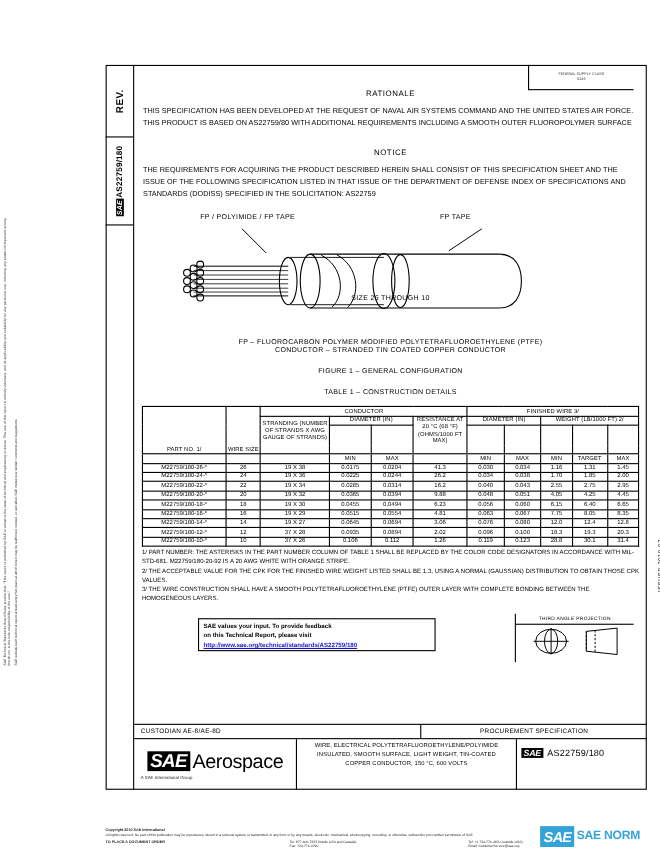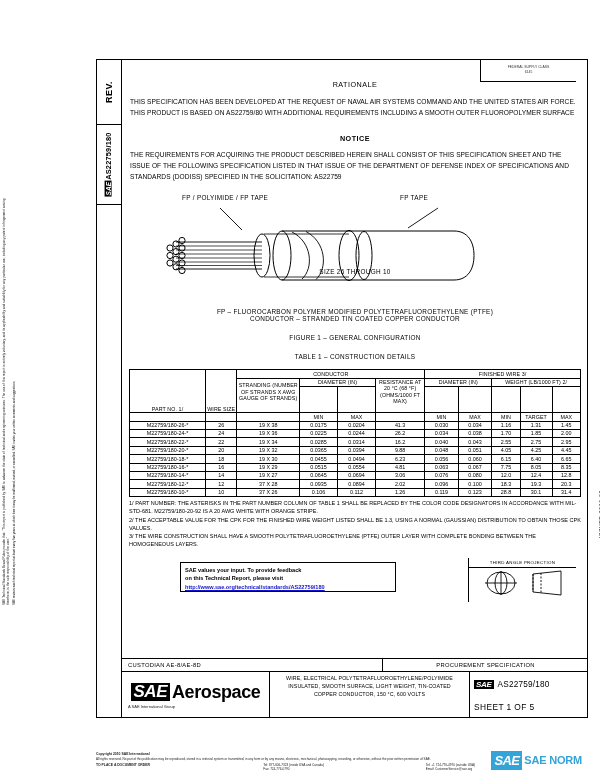--- a/index.html
+++ b/index.html
@@ -183,21 +183,21 @@
     align-items: center; justify-content: center;
   }
   .sae-logo-row { display: flex; align-items: center; }
   .sae-badge {
     background: #000; color: #fff;
     font-weight: bold; font-style: italic;
     font-size: 17px; padding: 0 3px 1px 3px;
     letter-spacing: -.5px; line-height: 1.05;
   }
   .aero-word {
-    font-size: 18px; letter-spacing: -.4px; margin-left: 2px; font-weight: bold;
+    font-size: 18px; letter-spacing: -.4px; margin-left: 2px;
   }
   .sae-sub { font-size: 4px; align-self: flex-start; margin-left: 6px; margin-top: 1px; color:#222;}
   .tb-mid { flex: 1; border-right: 1.2px solid #000; display: flex; flex-direction: column; }
   .tb-mid-top {
     text-align: center; font-weight: bold; font-size: 11px;
     letter-spacing: .3px; border-bottom: 1.2px solid #000;
     padding: 1px 0 2px;
   }
   .tb-mid-body {
     flex: 1; text-align: center; font-size: 5.3px; line-height: 1.55;
@@ -272,21 +272,21 @@
   <div class="content">
 
     <div class="fsc-box">
       <div>FEDERAL SUPPLY CLASS</div>
       <div>6145</div>
     </div>
 
     <div class="hdr-center">RATIONALE</div>
     <div class="para sp-a">THIS SPECIFICATION HAS BEEN DEVELOPED AT THE REQUEST OF NAVAL AIR SYSTEMS COMMAND AND THE UNITED STATES AIR FORCE.  THIS PRODUCT IS BASED ON AS22759/80 WITH ADDITIONAL REQUIREMENTS INCLUDING A SMOOTH OUTER FLUOROPOLYMER SURFACE</div>
 
-    <div class="hdr-center sp-b" style="margin-top:16px;font-weight:bold;">NOTICE</div>
+    <div class="hdr-center sp-b" style="margin-top:16px;">NOTICE</div>
     <div class="para sp-c">THE REQUIREMENTS FOR ACQUIRING THE PRODUCT DESCRIBED HEREIN SHALL CONSIST OF THIS SPECIFICATION SHEET AND THE ISSUE OF THE FOLLOWING SPECIFICATION LISTED IN THAT ISSUE OF THE DEPARTMENT OF DEFENSE INDEX OF SPECIFICATIONS AND STANDARDS (DODISS) SPECIFIED IN THE SOLICITATION: AS22759</div>
 
     <div class="figure">
       <div class="fig-label" style="left:60px; top:0;">FP / POLYIMIDE / FP TAPE</div>
       <div class="fig-label" style="left:278px; top:0;">FP TAPE</div>
 
       <svg class="fig-svg" width="420" height="90" viewBox="0 0 420 90" style="position:absolute; left:14px; top:10px;">
         <g fill="none" stroke="#000" stroke-width="1">
 
           <path d="M84,4 L106,26" stroke-width="0.9"></path>
@@ -561,21 +561,20 @@
           <div>WIRE, ELECTRICAL  POLYTETRAFLUOROETHYLENE/POLYIMIDE</div>
           <div>INSULATED, SMOOTH SURFACE, LIGHT WEIGHT, TIN-COATED</div>
           <div>COPPER CONDUCTOR, 150 °C, 600 VOLTS</div>
         </div>
       </div>
       <div class="tb-right">
         <div class="tb-r-top">
           <span class="sae-badge-sm">SAE</span>
           <span class="docno">AS22759/180</span>
         </div>
-        <div class="tb-r-bot">SHEET 1 OF 5</div>
       </div>
     </div>
   </div>
 
   <div style="position:absolute; right:12px; bottom:58px; width:0;" class="revright"></div>
 
   <div class="footer">
     <div class="f-bold">Copyright 2010 SAE International</div>
     <div>All rights reserved. No part of this publication may be reproduced, stored in a retrieval system or transmitted, in any form or by any means, electronic, mechanical, photocopying, recording, or otherwise, without the prior written permission of SAE.</div>
     <div class="footer-cols">

